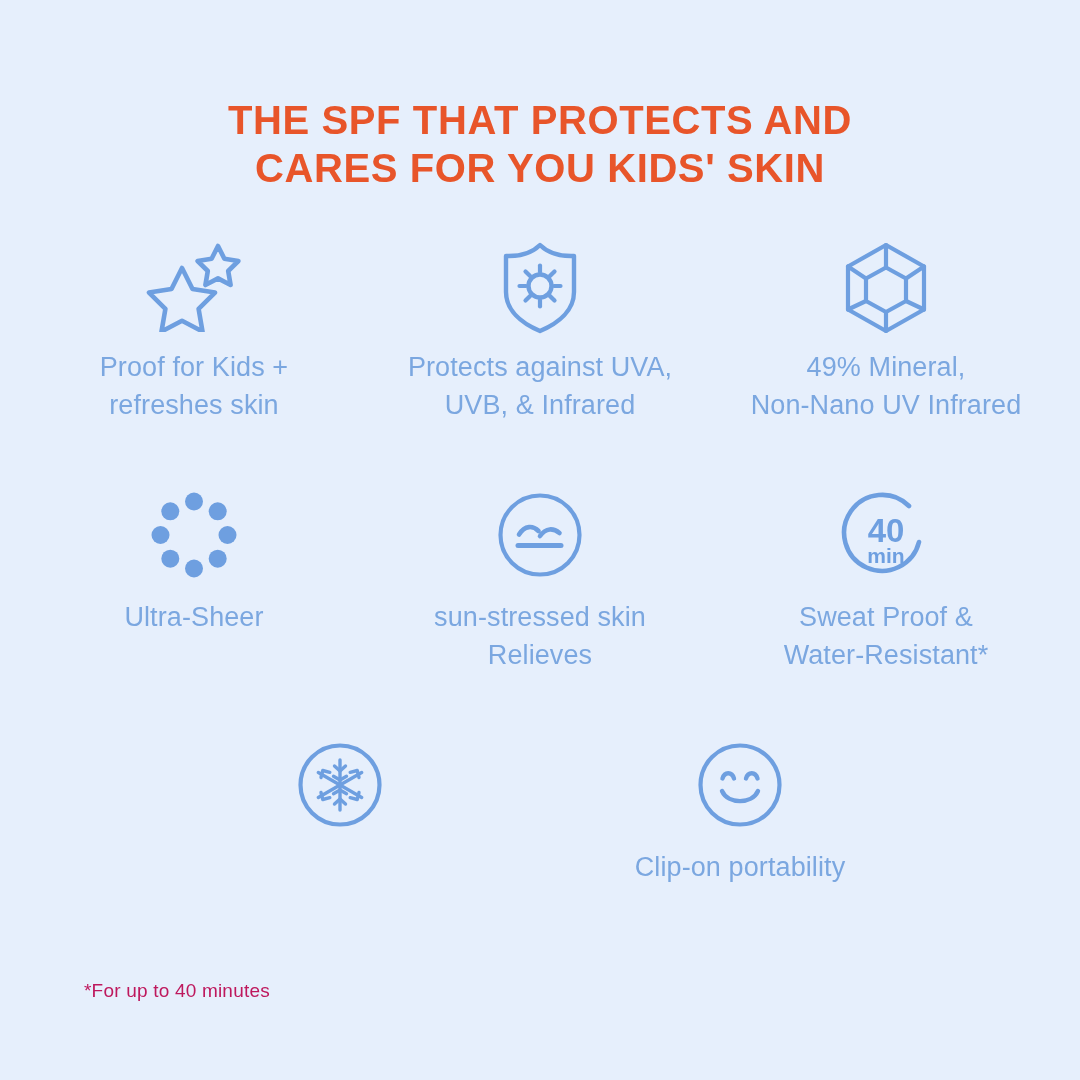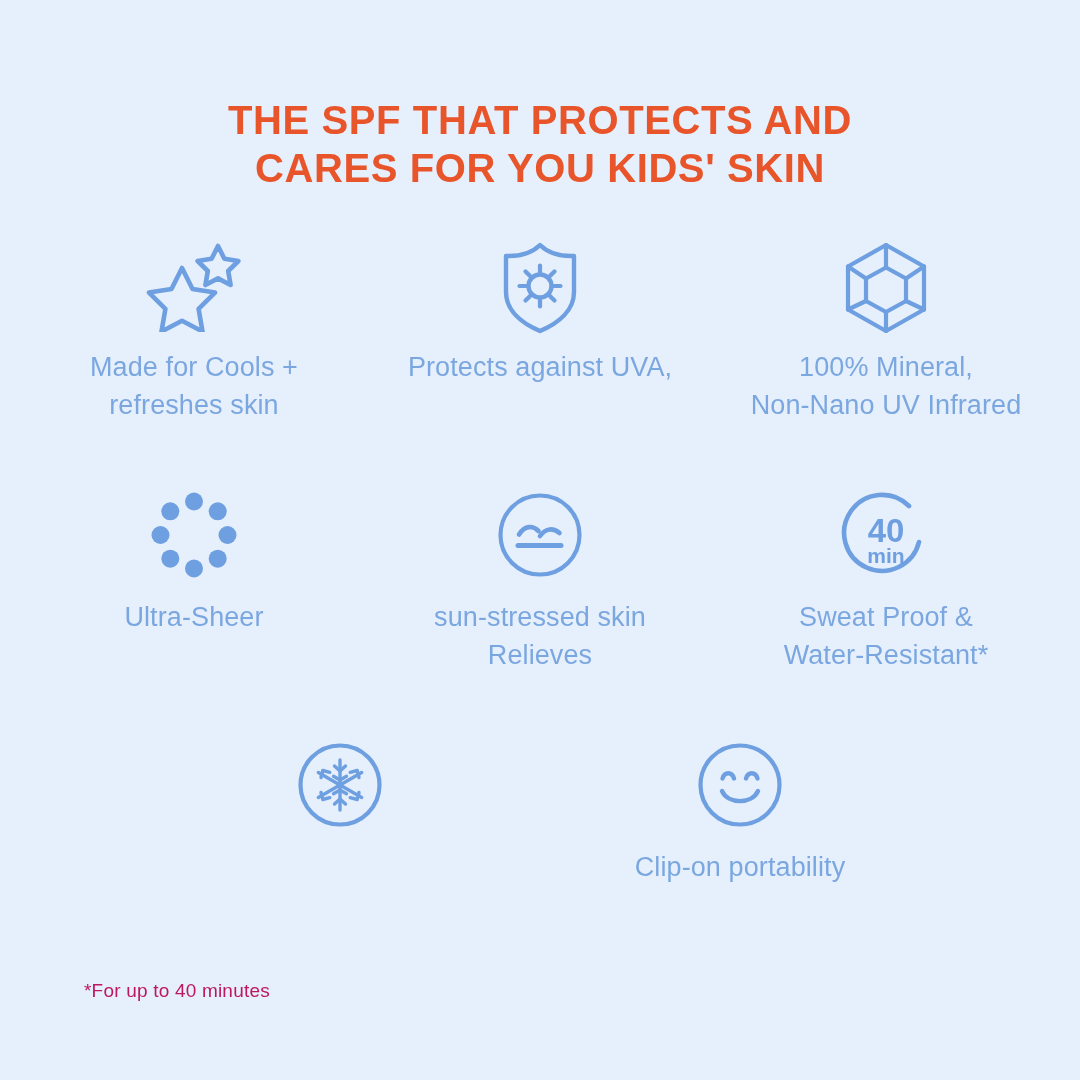--- a/index.html
+++ b/index.html
@@ -118,21 +118,21 @@
       <div class="cell">
         <div class="icon-box">
           <svg width="100" height="90" viewBox="0 0 100 90">
             <g fill="none" stroke="#6e9fe0" stroke-width="4.6" stroke-linejoin="round" stroke-linecap="round">
               <path d="M38 26 L48.5 47 L71 50.6 L54.6 66.8 L58.5 89.5 L38 78.8 L17.5 89.5 L21.4 66.8 L5 50.6 L27.5 47 Z"></path>
               <path d="M74 4 L80.4 16.8 L94.4 19 L84.2 29 L86.6 43 L74 36.4 L61.4 43 L63.8 29 L53.6 19 L67.6 16.8 Z"></path>
             </g>
           </svg>
         </div>
         <div class="caption">
-          <span class="cap-line">Made for Cools +</span>
+          <span class="cap-line">Proof for Kids +</span>
           <span class="cap-line">refreshes skin</span>
         </div>
       </div>
 
       <div class="cell">
         <div class="icon-box">
           <svg width="78" height="92" viewBox="0 0 78 92">
             <g fill="none" stroke="#6e9fe0" stroke-width="4.4" stroke-linejoin="round" stroke-linecap="round">
               <path d="M39 3 C48 12 60 14.5 73 14 L73 50 C73 68 58 81 39 89 C20 81 5 68 5 50 L5 14 C18 14.5 30 12 39 3 Z"></path>
               <circle cx="39" cy="44" r="11.5"></circle>
@@ -144,40 +144,41 @@
                 <line x1="24.5" y1="29.5" x2="29.1" y2="34.1"></line>
                 <line x1="48.9" y1="53.9" x2="53.5" y2="58.5"></line>
                 <line x1="53.5" y1="29.5" x2="48.9" y2="34.1"></line>
                 <line x1="29.1" y1="53.9" x2="24.5" y2="58.5"></line>
               </g>
             </g>
           </svg>
         </div>
         <div class="caption">
           <span class="cap-line">Protects against UVA,</span>
+          <span class="cap-line">UVB, &amp; Infrared</span>
         </div>
       </div>
 
       <div class="cell">
         <div class="icon-box">
           <svg width="92" height="92" viewBox="0 0 92 92">
             <g fill="none" stroke="#6e9fe0" stroke-width="4.2" stroke-linejoin="round" stroke-linecap="round">
               <path d="M46 3 L84 24.5 L84 67.5 L46 89 L8 67.5 L8 24.5 Z"></path>
               <path d="M46 25.5 L66 36.5 L66 59 L46 70 L26 59 L26 36.5 Z"></path>
               <line x1="46" y1="3" x2="46" y2="25.5"></line>
               <line x1="84" y1="24.5" x2="66" y2="36.5"></line>
               <line x1="84" y1="67.5" x2="66" y2="59"></line>
               <line x1="46" y1="89" x2="46" y2="70"></line>
               <line x1="8" y1="67.5" x2="26" y2="59"></line>
               <line x1="8" y1="24.5" x2="26" y2="36.5"></line>
             </g>
           </svg>
         </div>
         <div class="caption">
-          <span class="cap-line">100% Mineral,</span>
+          <span class="cap-line">49% Mineral,</span>
           <span class="cap-line">Non-Nano UV Infrared</span>
         </div>
       </div>
     </div>
 
     <div class="row row-2">
 
       <div class="cell">
         <div class="icon-box">
           <svg width="86" height="86" viewBox="0 0 86 86">

